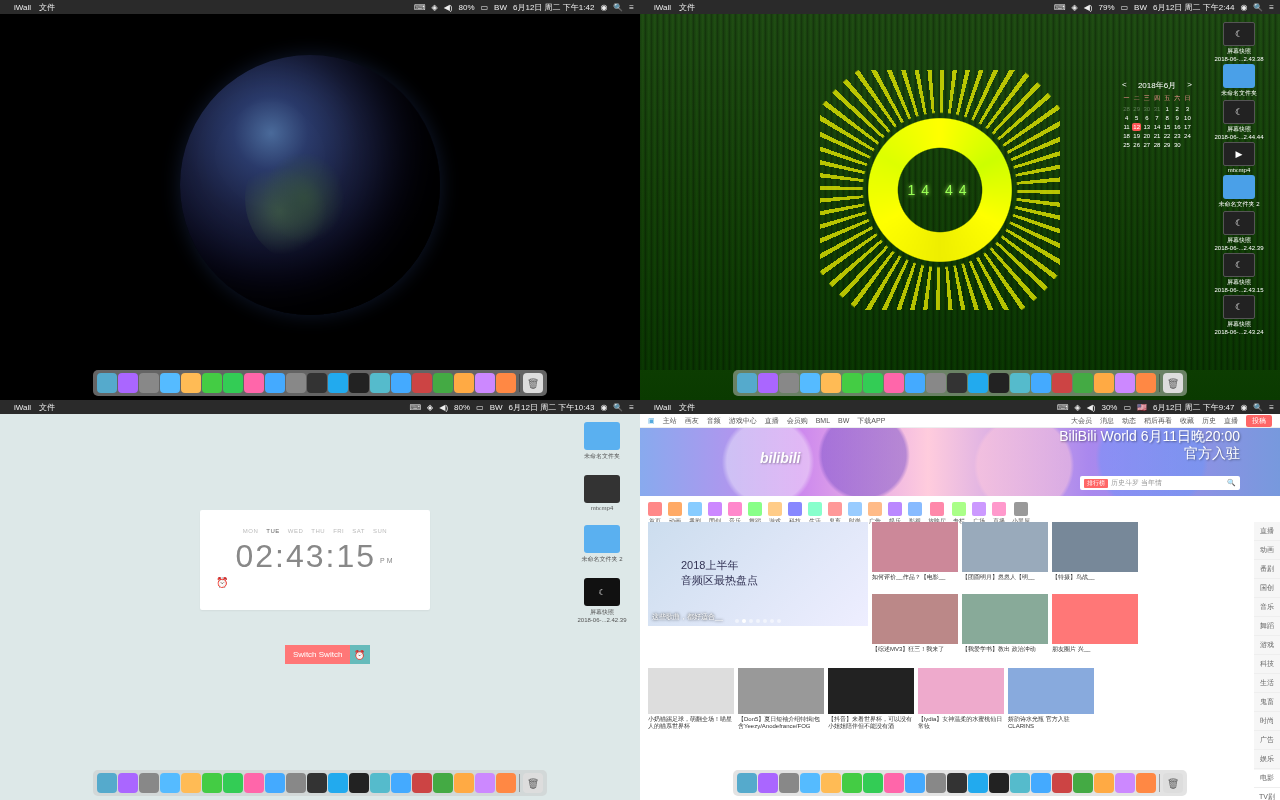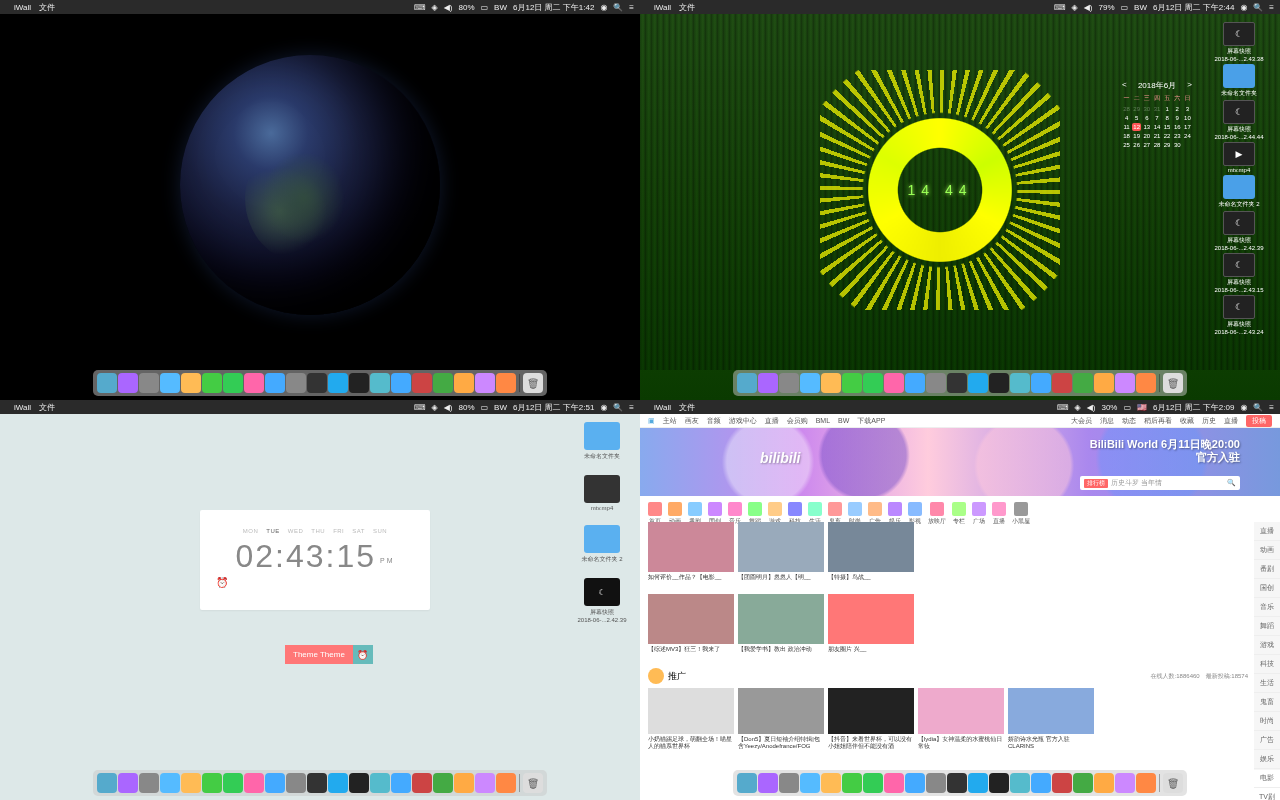--- a/index.html
+++ b/index.html
@@ -80,21 +80,21 @@
 .bnav { position:absolute; top:14px; left:0; right:0; height:14px; background:#fff; display:flex; align-items:center; font-size:7px; padding:0 8px; gap:8px; color:#555; border-bottom:1px solid #eee; }
 .bnav .grow { flex:1; }
 .bnav .contribute { background:#f66; color:#fff; padding:1px 6px; border-radius:2px; }
 .banner { position:absolute; top:28px; left:0; right:0; height:68px; background:linear-gradient(90deg,#8ae 0%,#c8e 25%,#fcd 45%,#a8e 70%,#79d 100%); overflow:hidden; }
 .banner::before { content:""; position:absolute; inset:0; background:
   radial-gradient(circle at 20% 50%, rgba(255,255,255,.4) 8%, transparent 9%),
   radial-gradient(circle at 35% 40%, rgba(120,80,200,.5) 10%, transparent 11%),
   radial-gradient(circle at 60% 55%, rgba(255,200,220,.5) 12%, transparent 13%),
   radial-gradient(circle at 80% 45%, rgba(100,150,255,.4) 10%, transparent 11%); }
 .banner .logo { position:absolute; left:120px; top:22px; color:#fff; font-weight:bold; font-size:14px; text-shadow:1px 1px 2px rgba(0,0,0,.3); font-style:italic; }
-.banner .promo { position:absolute; right:40px; top:10px; color:#fff; font-size:11px; font-weight:bold; text-shadow:1px 1px 2px rgba(0,0,0,.4); text-align:right; line-height:1.2; }
+.banner .promo { position:absolute; right:40px; top:0; color:#fff; font-size:14px; font-weight:normal; text-shadow:1px 1px 2px rgba(0,0,0,.4); text-align:right; line-height:1.2; }
 .banner .search { position:absolute; right:40px; bottom:6px; width:160px; height:14px; background:#fff; border-radius:2px; display:flex; align-items:center; font-size:7px; padding:0 4px; color:#999; }
 .banner .search .hot { background:#f66; color:#fff; padding:0 3px; border-radius:1px; margin-right:3px; font-size:6px; }
 .banner .search .go { margin-left:auto; color:#888; }
 .cats { position:absolute; top:98px; left:8px; right:30px; display:flex; gap:6px; font-size:6px; color:#555; align-items:center; padding:4px 0; }
 .cats .cat { text-align:center; flex:0 0 auto; }
 .cats .cat .ico { width:14px; height:14px; background:#fbb; border-radius:2px; margin:0 auto 1px; }
 .content { position:absolute; top:122px; left:8px; right:32px; bottom:30px; overflow:hidden; }
 .row { display:flex; gap:4px; margin-bottom:4px; }
 .bigcard { width:220px; height:104px; background:linear-gradient(135deg,#cde,#eef); position:relative; font-size:7px; color:#fff; }
 .bigcard .txt { position:absolute; bottom:4px; left:4px; text-shadow:0 0 3px #000; }
@@ -315,21 +315,21 @@
       <span>iWall</span>
       <span>文件</span>
     </div>
     <div class="right">
       <span>⌨</span>
       <span>◈</span>
       <span>◀)</span>
       <span class="batt-pct">80%</span>
       <span>▭</span>
       <span>BW</span>
-      <span>6月12日 周二 下午2:51</span>
+      <span>6月12日 周二 下午10:43</span>
       <span>◉</span>
       <span>🔍</span>
       <span>≡</span>
     </div>
   </div>
   <div class="q3files" id="q3files">
         <div class="q3f folder">
           <div class="th"></div>
           <div>未命名文件夹</div>
         </div>
@@ -354,21 +354,21 @@
           <span>WED</span>
           <span>THU</span>
           <span>FRI</span>
           <span>SAT</span>
           <span>SUN</span>
         </div>
     <span class="clock-alarm">⏰</span>
     <div class="clock-time"><span>02:43:15</span><span class="ampm">PM</span></div>
   </div>
   <div class="switch-btn">
-    <div class="b1">Theme Theme</div>
+    <div class="b1">Switch Switch</div>
     <div class="b2">⏰</div>
   </div>
   <div class="dock" id="dock3">
         <div class="di" style="background: rgb(85, 170, 204);"></div>
         <div class="di" style="background: rgb(170, 102, 255);"></div>
         <div class="di" style="background: rgb(136, 136, 136);"></div>
         <div class="di" style="background: rgb(85, 187, 255);"></div>
         <div class="di" style="background: rgb(255, 187, 85);"></div>
         <div class="di" style="background: rgb(68, 204, 68);"></div>
         <div class="di" style="background: rgb(51, 204, 85);"></div>
@@ -397,21 +397,21 @@
       <span>iWall</span>
       <span>文件</span>
     </div>
     <div class="right">
       <span>⌨</span>
       <span>◈</span>
       <span>◀)</span>
       <span class="batt-pct">30%</span>
       <span>▭</span>
       <span>🇺🇸</span>
-      <span>6月12日 周二 下午2:09</span>
+      <span>6月12日 周二 下午9:47</span>
       <span>◉</span>
       <span>🔍</span>
       <span>≡</span>
     </div>
   </div>
   <div class="bnav" id="bnav">
         <span style="color:#5ad">▣</span>
         <span>主站</span>
         <span>画友</span>
         <span>音频</span>
@@ -516,20 +516,33 @@
           <div class="ico" style="background:#f9c"></div>
           <div>直播</div>
         </div>
         <div class="cat">
           <div class="ico" style="background:#999"></div>
           <div>小黑屋</div>
         </div>
       </div>
   <div class="content">
     <div class="row">
+      <div class="bigcard">
+        <div class="center-txt" id="car-center">2018上半年<br>音频区最热盘点</div>
+        <div class="txt">这些歌曲，都好适合__</div>
+        <div class="dots">
+              <span></span>
+              <span class="on"></span>
+              <span></span>
+              <span></span>
+              <span></span>
+              <span></span>
+              <span></span>
+            </div>
+      </div>
       <div id="row1cards" style="display:flex;gap:4px;flex-wrap:wrap;width:280px">
             <div class="smcard">
               <div class="img" style="background:#c89"></div>
               <div class="cap">如何评价__作品？【电影__</div>
             </div>
             <div class="smcard">
               <div class="img" style="background:#9ab"></div>
               <div class="cap">【团圆明月】忽忽人【明__</div>
             </div>
             <div class="smcard">
@@ -544,28 +557,20 @@
               <div class="img" style="background:#8a9"></div>
               <div class="cap">【我爱学书】教出 政治冲动</div>
             </div>
             <div class="smcard">
               <div class="img" style="background:#f77"></div>
               <div class="cap">朋友圈片 兴__</div>
             </div>
           </div>
     </div>
     <div class="promo-sec">
-      <div class="promo-hdr">
-        <span class="ico"></span>
-        <span>推广</span>
-        <div class="promo-stats">
-          <span><span>在线人数:</span><span>1886460</span></span>
-          <span><span>最新投稿:</span><span>18574</span></span>
-        </div>
-      </div>
       <div class="row" id="promorow">
             <div class="pcard">
               <div class="img" style="background:#ddd"></div>
               <div class="cap">小奶猫踢足球，萌翻全场！喵星人的猫系世界杯</div>
             </div>
             <div class="pcard">
               <div class="img" style="background:#999"></div>
               <div class="cap">【Don5】夏日短袖介绍特辑|包含Yeezy/Anodefrance/FOG</div>
             </div>
             <div class="pcard">

